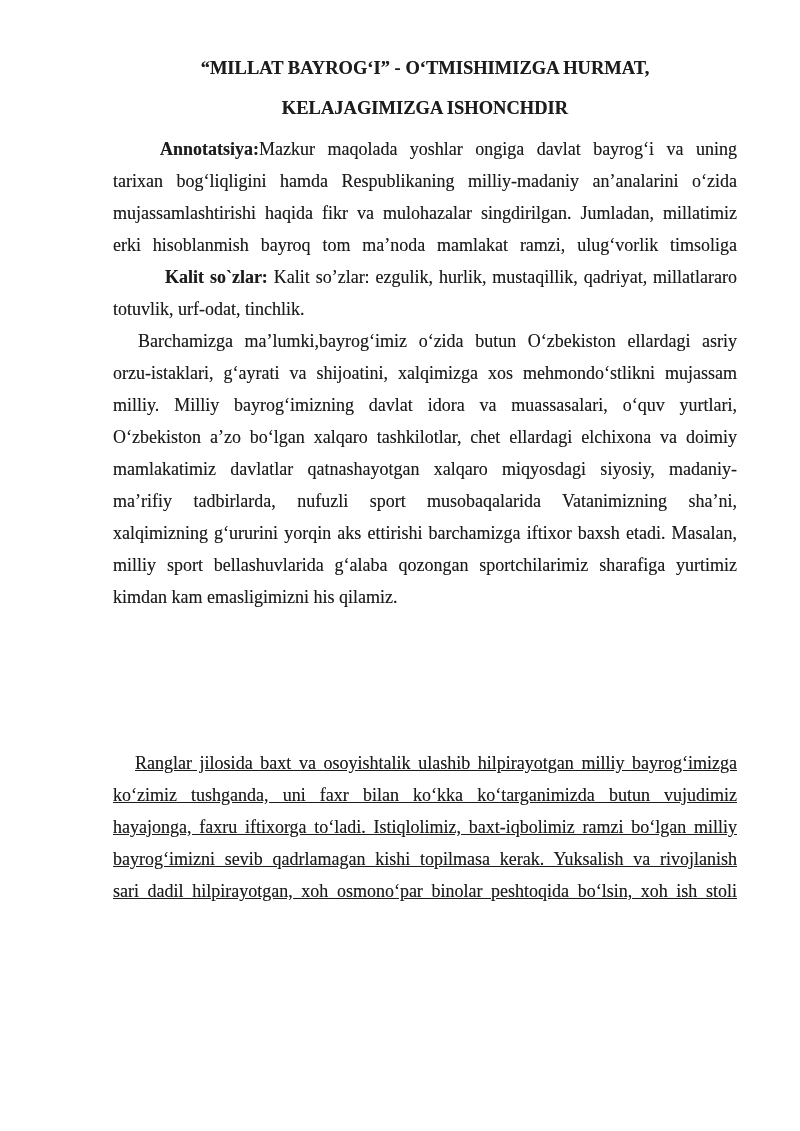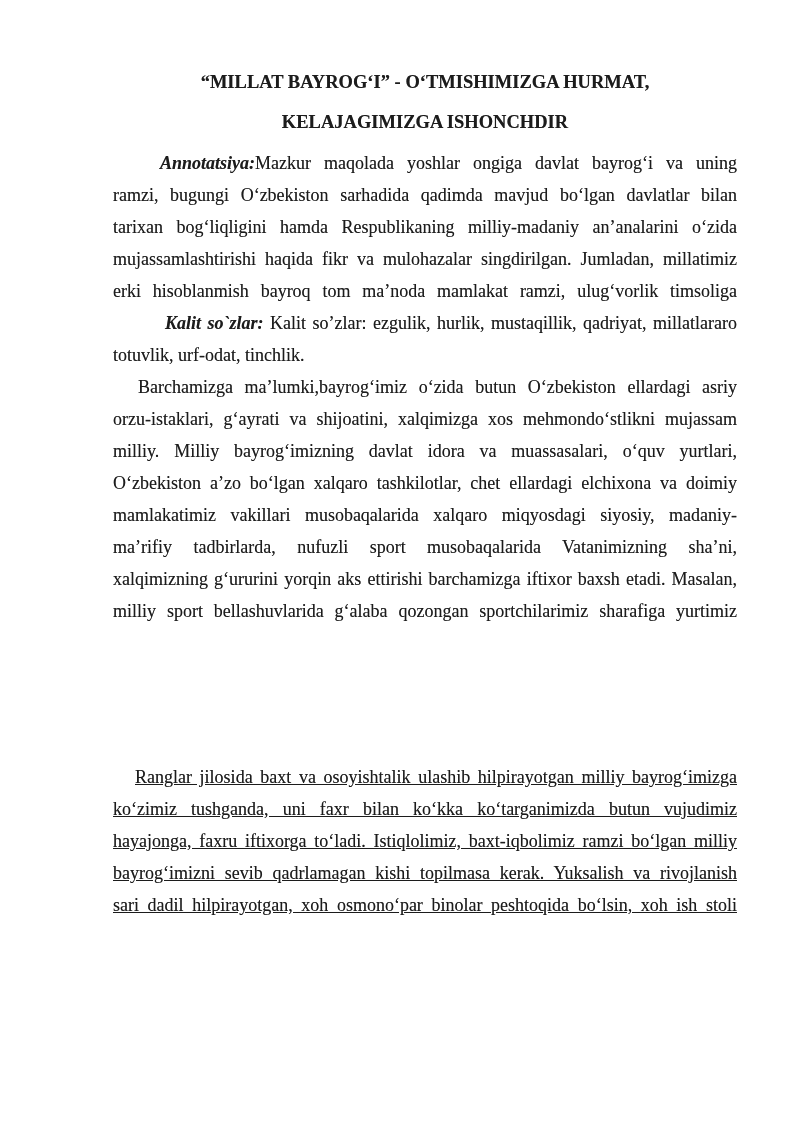--- a/index.html
+++ b/index.html
@@ -16,21 +16,21 @@
     color: #1c1c1c;
   }
   .page {
     position: absolute;
     inset: 0;
     background: #ffffff;
   }
   .content {
     position: absolute;
     left: 113px;
-    top: 62px;
+    top: 48px;
     width: 624px;
   }
   .title {
     text-align: center;
     font-weight: bold;
     font-size: 18.5px;
     line-height: 40px;
     text-shadow: 0 0 0.4px rgba(0,0,0,0.5);
   }
   .paragraphs {
@@ -43,52 +43,52 @@
     line-height: 32px;
     text-align: justify;
     text-align-last: justify;
     -moz-text-align-last: justify;
     word-break: normal;
   }
   .line.endline {
     text-align-last: left;
     -moz-text-align-last: left;
   }
-  .line b { font-weight: bold; font-style: italic; }
+  .line b { font-weight: bold; }
 </style>
 </head>
 <body>
 
 <div class="page">
   <div class="content">
     <div class="title">
       <div>“MILLAT BAYROGʻI” - OʻTMISHIMIZGA HURMAT,</div>
       <div>KELAJAGIMIZGA ISHONCHDIR</div>
     </div>
     <div class="paragraphs">
         <div class="paragraph">
           <div class="line" style="text-indent: 47px;"><b>Annotatsiya:</b>Mazkur maqolada yoshlar ongiga davlat bayrogʻi va uning</div>
-          <div class="line">ramzi, bugungi Oʻzbekiston sarhadida qadimda mavjud boʻlgan davlatlar bilan</div>
           <div class="line">tarixan bogʻliqligini hamda Respublikaning milliy-madaniy an’analarini oʻzida</div>
           <div class="line">mujassamlashtirishi haqida fikr va mulohazalar singdirilgan. Jumladan, millatimiz</div>
           <div class="line">erki hisoblanmish bayroq tom ma’noda mamlakat ramzi, ulugʻvorlik timsoliga</div>
         </div>
         <div class="paragraph">
           <div class="line" style="text-indent: 52px;"><b>Kalit so`zlar:</b> Kalit so’zlar: ezgulik, hurlik, mustaqillik, qadriyat, millatlararo</div>
           <div class="line endline">totuvlik, urf-odat, tinchlik.</div>
         </div>
         <div class="paragraph">
           <div class="line" style="text-indent: 25px;">Barchamizga ma’lumki,bayrogʻimiz oʻzida butun Oʻzbekiston ellardagi asriy</div>
           <div class="line">orzu-istaklari, gʻayrati va shijoatini, xalqimizga xos mehmondoʻstlikni mujassam</div>
           <div class="line">milliy. Milliy bayrogʻimizning davlat idora va muassasalari, oʻquv yurtlari,</div>
           <div class="line">Oʻzbekiston a’zo boʻlgan xalqaro tashkilotlar, chet ellardagi elchixona va doimiy</div>
-          <div class="line">mamlakatimiz vakillari musobaqalarida xalqaro miqyosdagi siyosiy, madaniy-</div>
+          <div class="line">mamlakatimiz davlatlar qatnashayotgan xalqaro miqyosdagi siyosiy, madaniy-</div>
           <div class="line">ma’rifiy tadbirlarda, nufuzli sport musobaqalarida Vatanimizning sha’ni,</div>
           <div class="line">xalqimizning gʻururini yorqin aks ettirishi barchamizga iftixor baxsh etadi. Masalan,</div>
           <div class="line">milliy sport bellashuvlarida gʻalaba qozongan sportchilarimiz sharafiga yurtimiz</div>
+          <div class="line endline">kimdan kam emasligimizni his qilamiz.</div>
         </div>
         <div class="paragraph" style="margin-top: 134px; text-decoration: underline;">
           <div class="line" style="text-indent: 22px;">Ranglar jilosida baxt va osoyishtalik ulashib hilpirayotgan milliy bayrogʻimizga</div>
           <div class="line">koʻzimiz tushganda, uni faxr bilan koʻkka koʻtarganimizda butun vujudimiz</div>
           <div class="line">hayajonga, faxru iftixorga toʻladi. Istiqlolimiz, baxt-iqbolimiz ramzi boʻlgan milliy</div>
           <div class="line">bayrogʻimizni sevib qadrlamagan kishi topilmasa kerak. Yuksalish va rivojlanish</div>
           <div class="line">sari dadil hilpirayotgan, xoh osmonoʻpar binolar peshtoqida boʻlsin, xoh ish stoli</div>
         </div>
       </div>
   </div>

